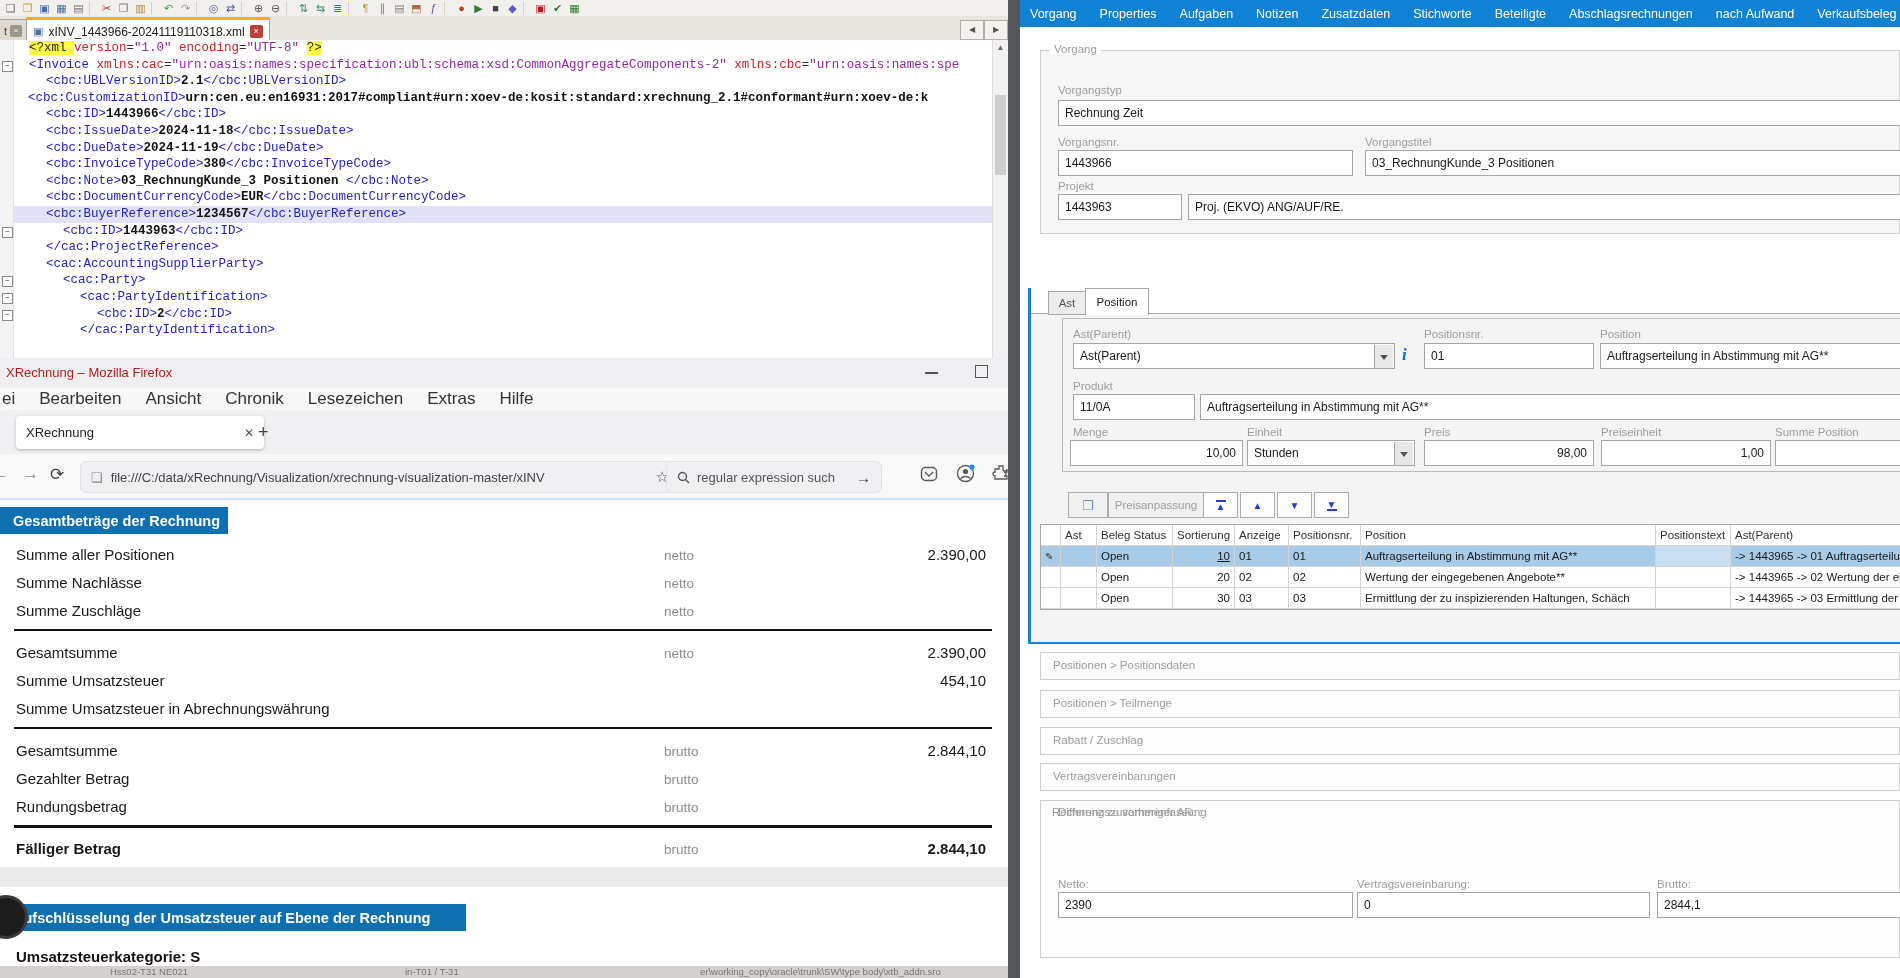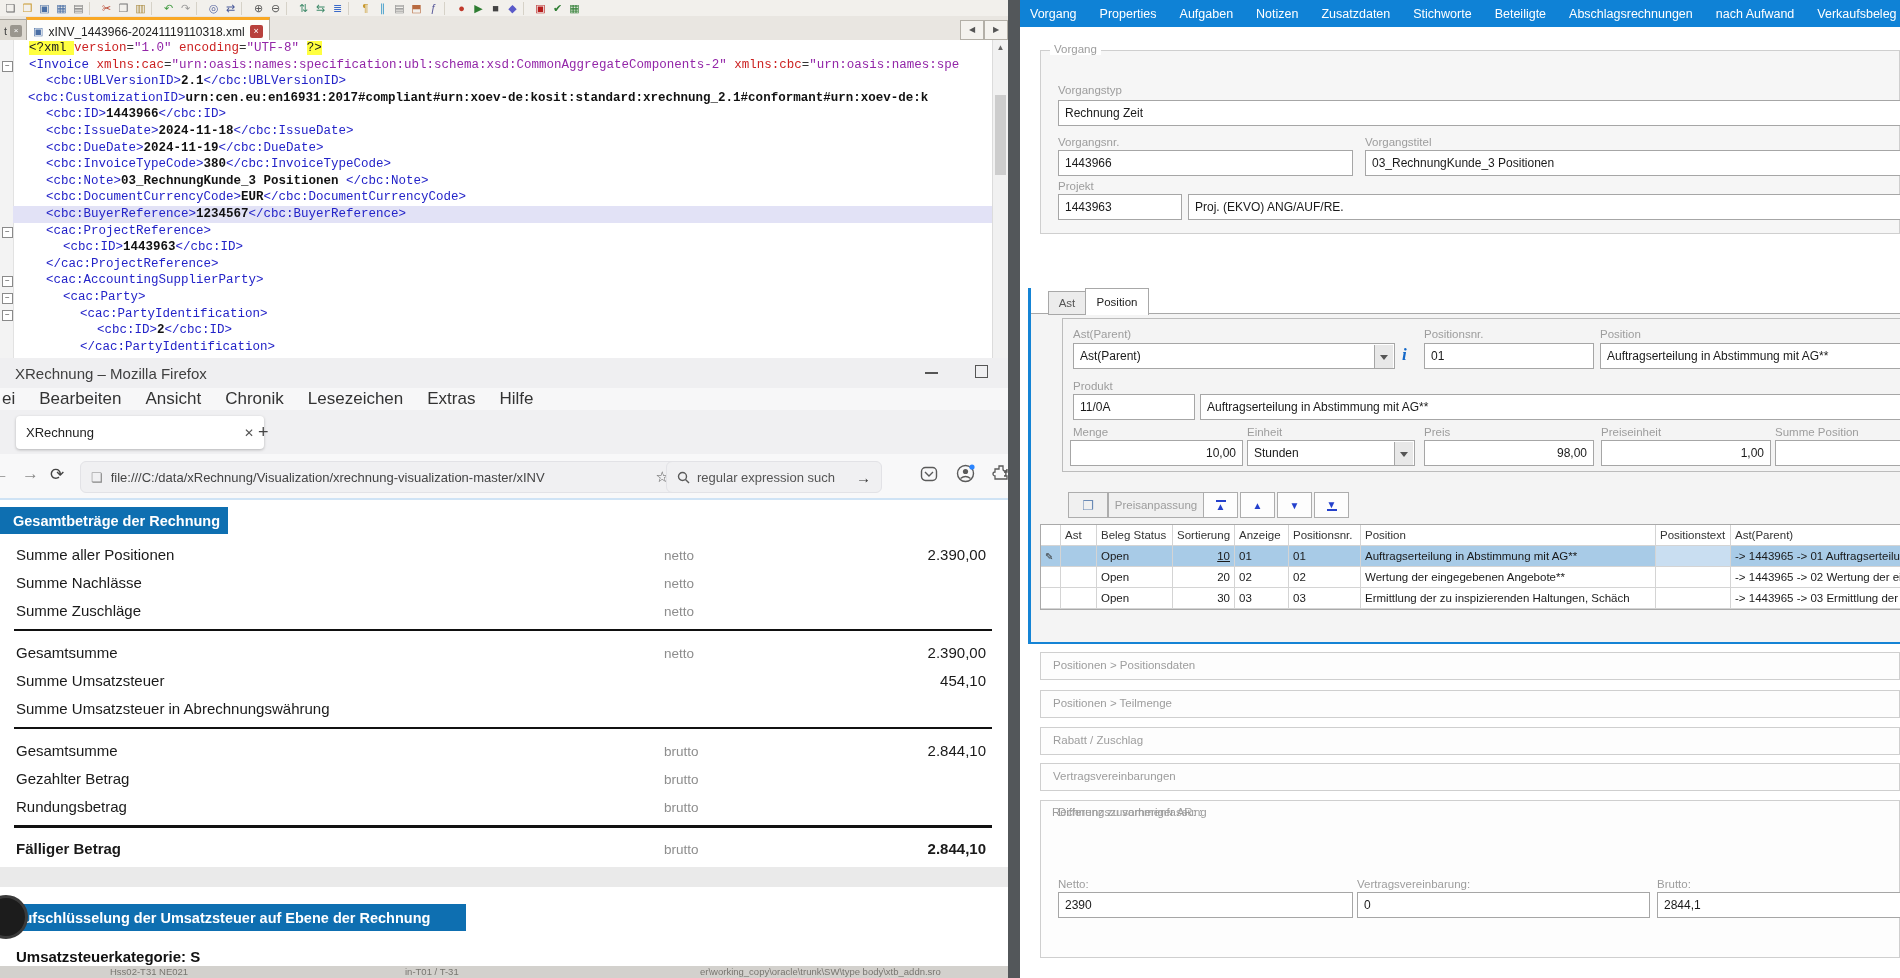--- a/index.html
+++ b/index.html
@@ -38,21 +38,21 @@
   .np-scroll{position:absolute;left:992px;top:40px;width:16px;height:318px;background:#f1f1f1;border-left:1px solid #dcdcdc}
   .np-scroll-arrow{position:absolute;left:2px;width:11px;text-align:center;font-size:8px;color:#666}
   .np-thumb{position:absolute;left:2px;top:55px;width:11px;height:80px;background:#cdcdcd}
 
   
   .win-split{position:absolute;left:1008px;top:0;width:12px;height:978px;background:#53575a}
 
   
   .win-ff{position:absolute;left:0;top:358px;width:1008px;height:620px;background:#f5f5f6;overflow:hidden}
   .ff-titlebar{position:absolute;left:0;top:0;width:100%;height:30px;background:#efeff1}
-  .ff-title{position:absolute;left:15px;top:7px;font-size:15px;color:#404040}
+  .ff-title{position:absolute;left:6px;top:7px;font-size:13px;color:#b91c1c}
   .ff-min{position:absolute;left:925px;top:14px;width:13px;height:2px;background:#555}
   .ff-max{position:absolute;left:975px;top:7px;width:11px;height:11px;border:1.5px solid #555}
   .ff-menubar{position:absolute;left:0;top:30px;width:100%;height:22px;background:#f7f7f8;display:flex;gap:24px;align-items:center;padding-left:2px;font-size:17px;color:#333}
   .ff-tabbar{position:absolute;left:0;top:52px;width:100%;height:44px;background:#f0f0f2}
   .ff-tab{position:absolute;left:16px;top:6px;width:228px;height:33px;background:#fff;border-radius:4px;
       box-shadow:0 1px 3px rgba(0,0,0,.25);display:flex;align-items:center;padding:0 10px;font-size:13px;color:#222}
   .ff-tab-close{margin-left:auto;color:#555;font-size:12px}
   .ff-newtab{position:absolute;left:258px;top:12px;font-size:18px;color:#444}
   .ff-navbar{position:absolute;left:0;top:96px;width:100%;height:44px;background:#f8f8f9}
   .ff-navbtn{position:absolute;top:10px;font-size:17px;color:#8a8a8a}
@@ -180,21 +180,20 @@
         <div class="cl" style="padding-left: 16px;"><span class="cb">&lt;Invoice </span><span class="ck">xmlns:cac</span><span class="cn">=</span><span class="cv">"urn:oasis:names:specification:ubl:schema:xsd:CommonAggregateComponents-2"</span><span class="cn"> </span><span class="ck">xmlns:cbc</span><span class="cn">=</span><span class="cv">"urn:oasis:names:spe</span></div>
         <div class="cl" style="padding-left: 33px;"><span class="cb">&lt;cbc:UBLVersionID&gt;</span><span class="ct">2.1</span><span class="cb">&lt;/cbc:UBLVersionID&gt;</span></div>
         <div class="cl" style="padding-left: 15px;"><span class="cb">&lt;cbc:CustomizationID&gt;</span><span class="ct">urn:cen.eu:en16931:2017#compliant#urn:xoev-de:kosit:standard:xrechnung_2.1#conformant#urn:xoev-de:k</span></div>
         <div class="cl" style="padding-left: 33px;"><span class="cb">&lt;cbc:ID&gt;</span><span class="ct">1443966</span><span class="cb">&lt;/cbc:ID&gt;</span></div>
         <div class="cl" style="padding-left: 33px;"><span class="cb">&lt;cbc:IssueDate&gt;</span><span class="ct">2024-11-18</span><span class="cb">&lt;/cbc:IssueDate&gt;</span></div>
         <div class="cl" style="padding-left: 33px;"><span class="cb">&lt;cbc:DueDate&gt;</span><span class="ct">2024-11-19</span><span class="cb">&lt;/cbc:DueDate&gt;</span></div>
         <div class="cl" style="padding-left: 33px;"><span class="cb">&lt;cbc:InvoiceTypeCode&gt;</span><span class="ct">380</span><span class="cb">&lt;/cbc:InvoiceTypeCode&gt;</span></div>
         <div class="cl" style="padding-left: 33px;"><span class="cb">&lt;cbc:Note&gt;</span><span class="ct">03_RechnungKunde_3 Positionen </span><span class="cb">&lt;/cbc:Note&gt;</span></div>
         <div class="cl" style="padding-left: 33px;"><span class="cb">&lt;cbc:DocumentCurrencyCode&gt;</span><span class="ct">EUR</span><span class="cb">&lt;/cbc:DocumentCurrencyCode&gt;</span></div>
         <div class="cl hl" style="padding-left: 33px;"><span class="cb">&lt;cbc:BuyerReference&gt;</span><span class="ct">1234567</span><span class="cb">&lt;/cbc:BuyerReference&gt;</span></div>
-        <div class="cl" style="padding-left: 33px;"><span class="cb">&lt;cac:ProjectReference&gt;</span></div>
         <div class="cl" style="padding-left: 50px;"><span class="cb">&lt;cbc:ID&gt;</span><span class="ct">1443963</span><span class="cb">&lt;/cbc:ID&gt;</span></div>
         <div class="cl" style="padding-left: 33px;"><span class="cb">&lt;/cac:ProjectReference&gt;</span></div>
         <div class="cl" style="padding-left: 33px;"><span class="cb">&lt;cac:AccountingSupplierParty&gt;</span></div>
         <div class="cl" style="padding-left: 50px;"><span class="cb">&lt;cac:Party&gt;</span></div>
         <div class="cl" style="padding-left: 67px;"><span class="cb">&lt;cac:PartyIdentification&gt;</span></div>
         <div class="cl" style="padding-left: 84px;"><span class="cb">&lt;cbc:ID&gt;</span><span class="ct">2</span><span class="cb">&lt;/cbc:ID&gt;</span></div>
         <div class="cl" style="padding-left: 67px;"><span class="cb">&lt;/cac:PartyIdentification&gt;</span></div>
       </div>
   </div>
   <div class="np-scroll">

